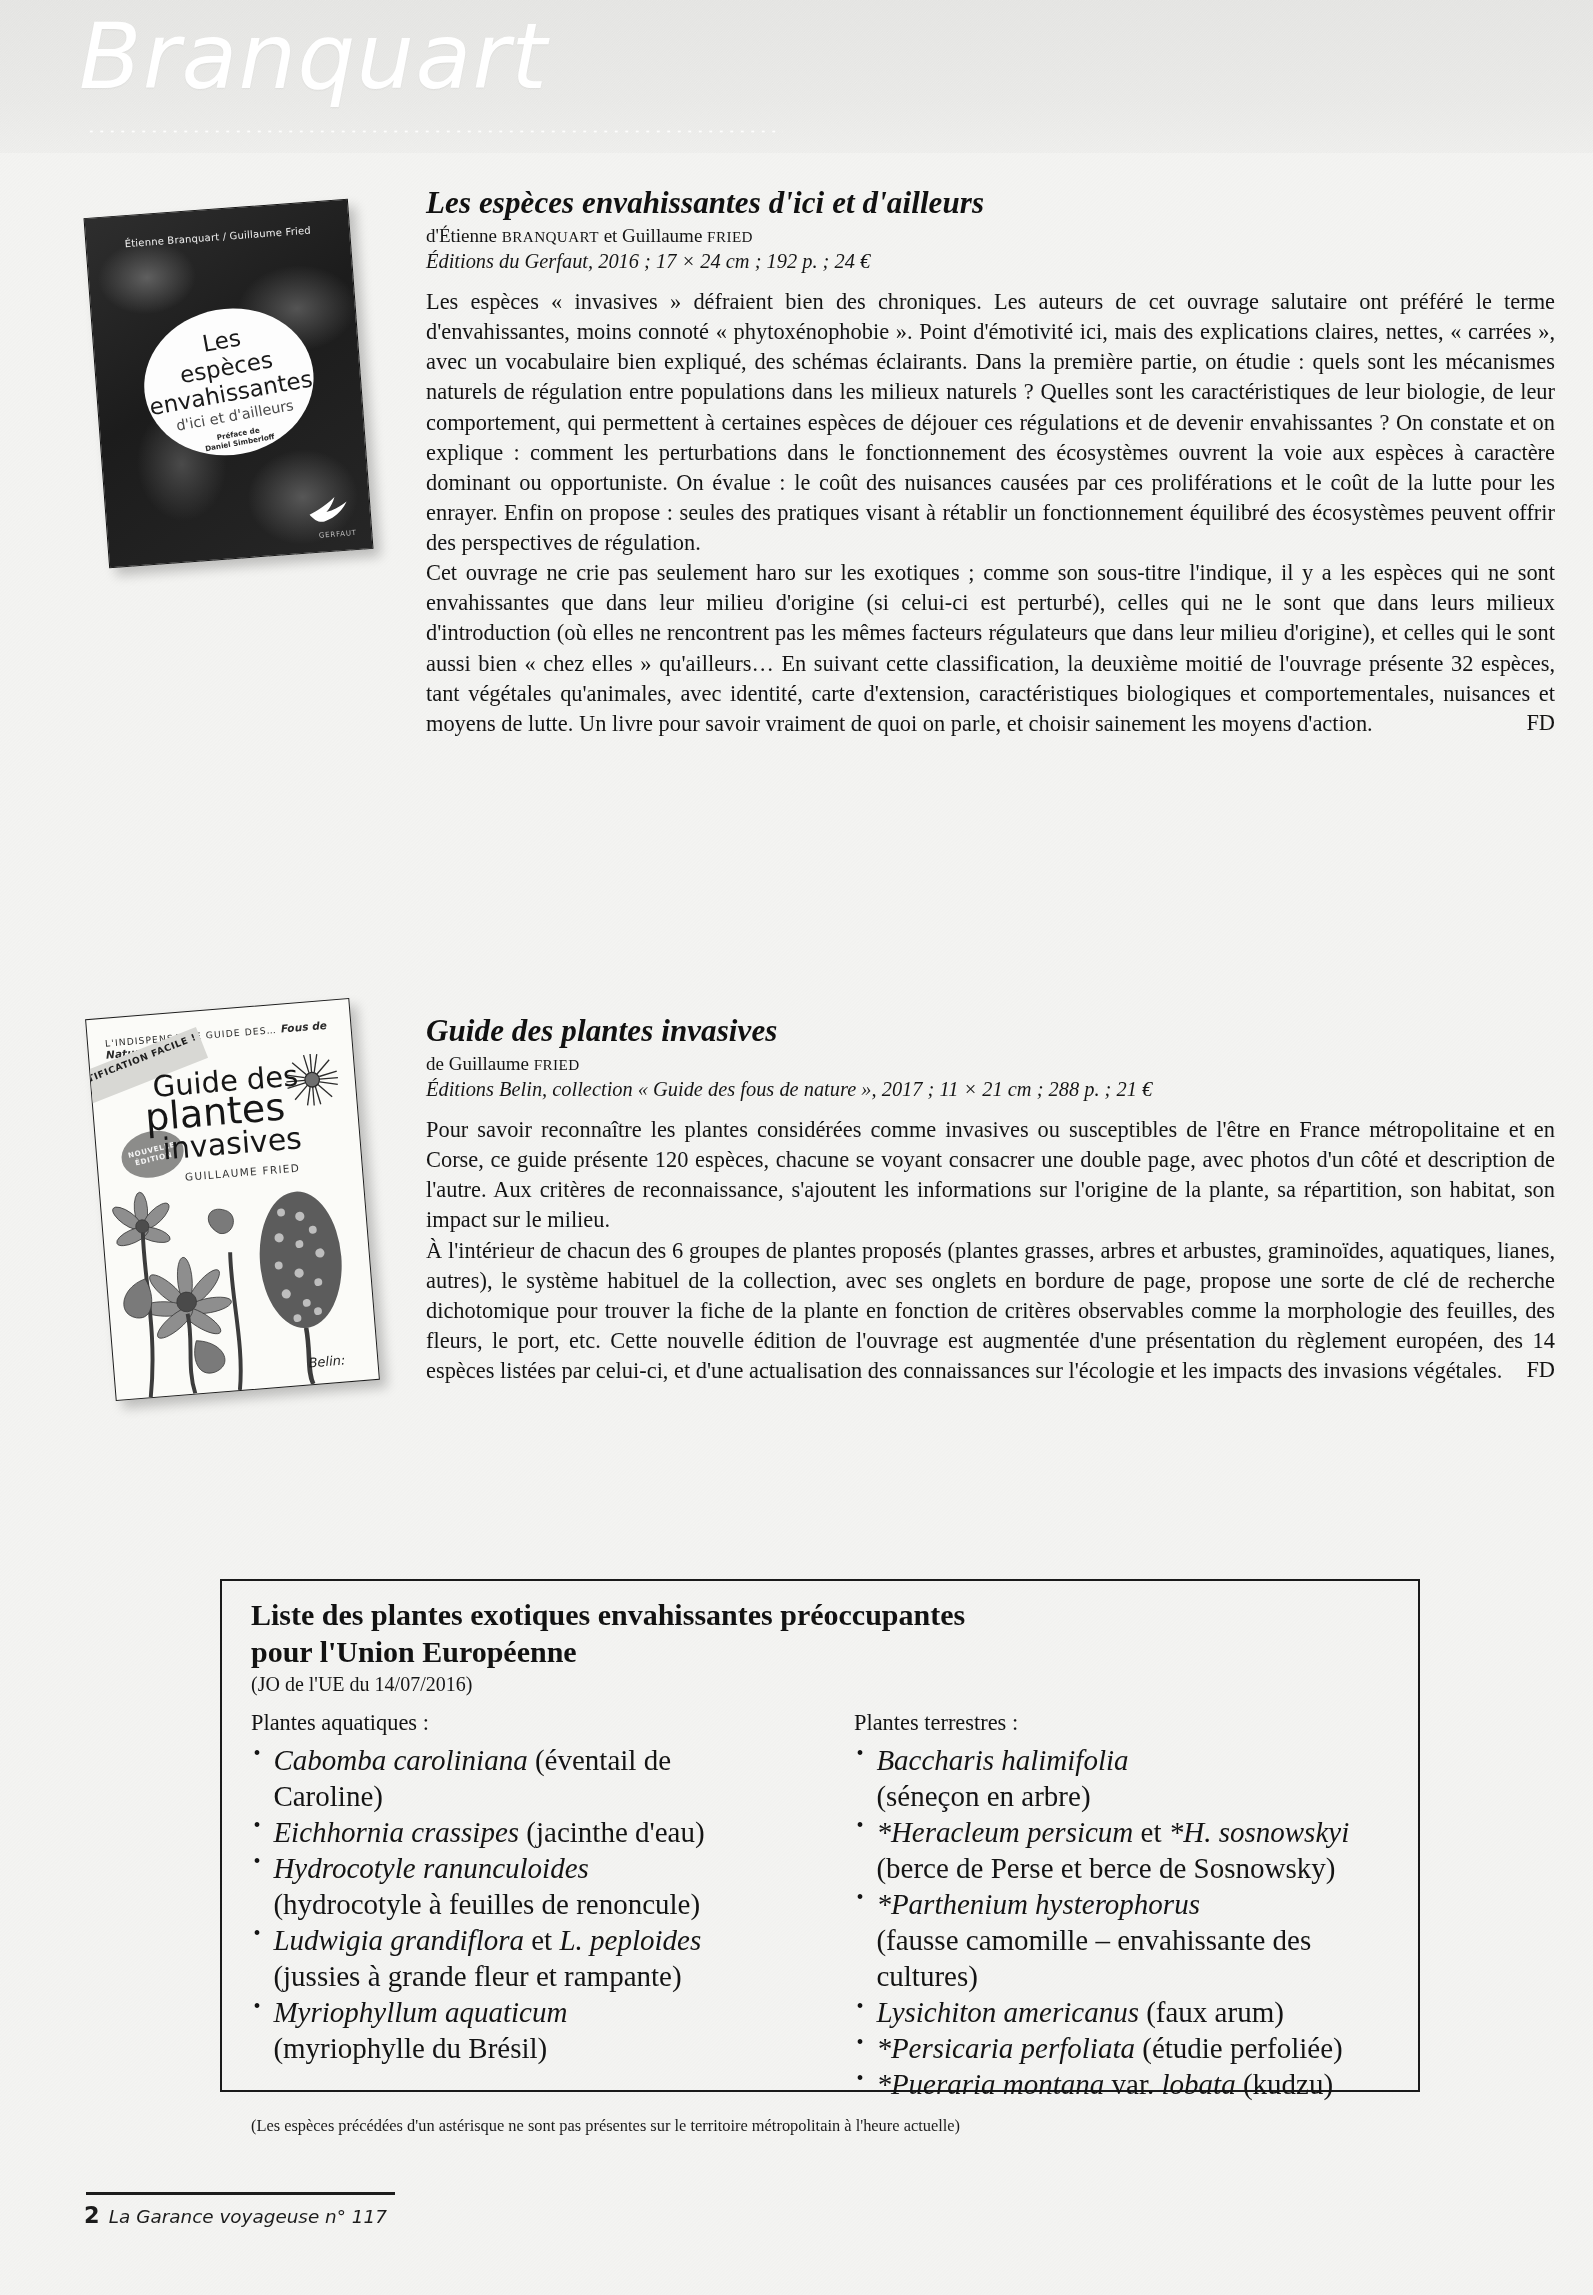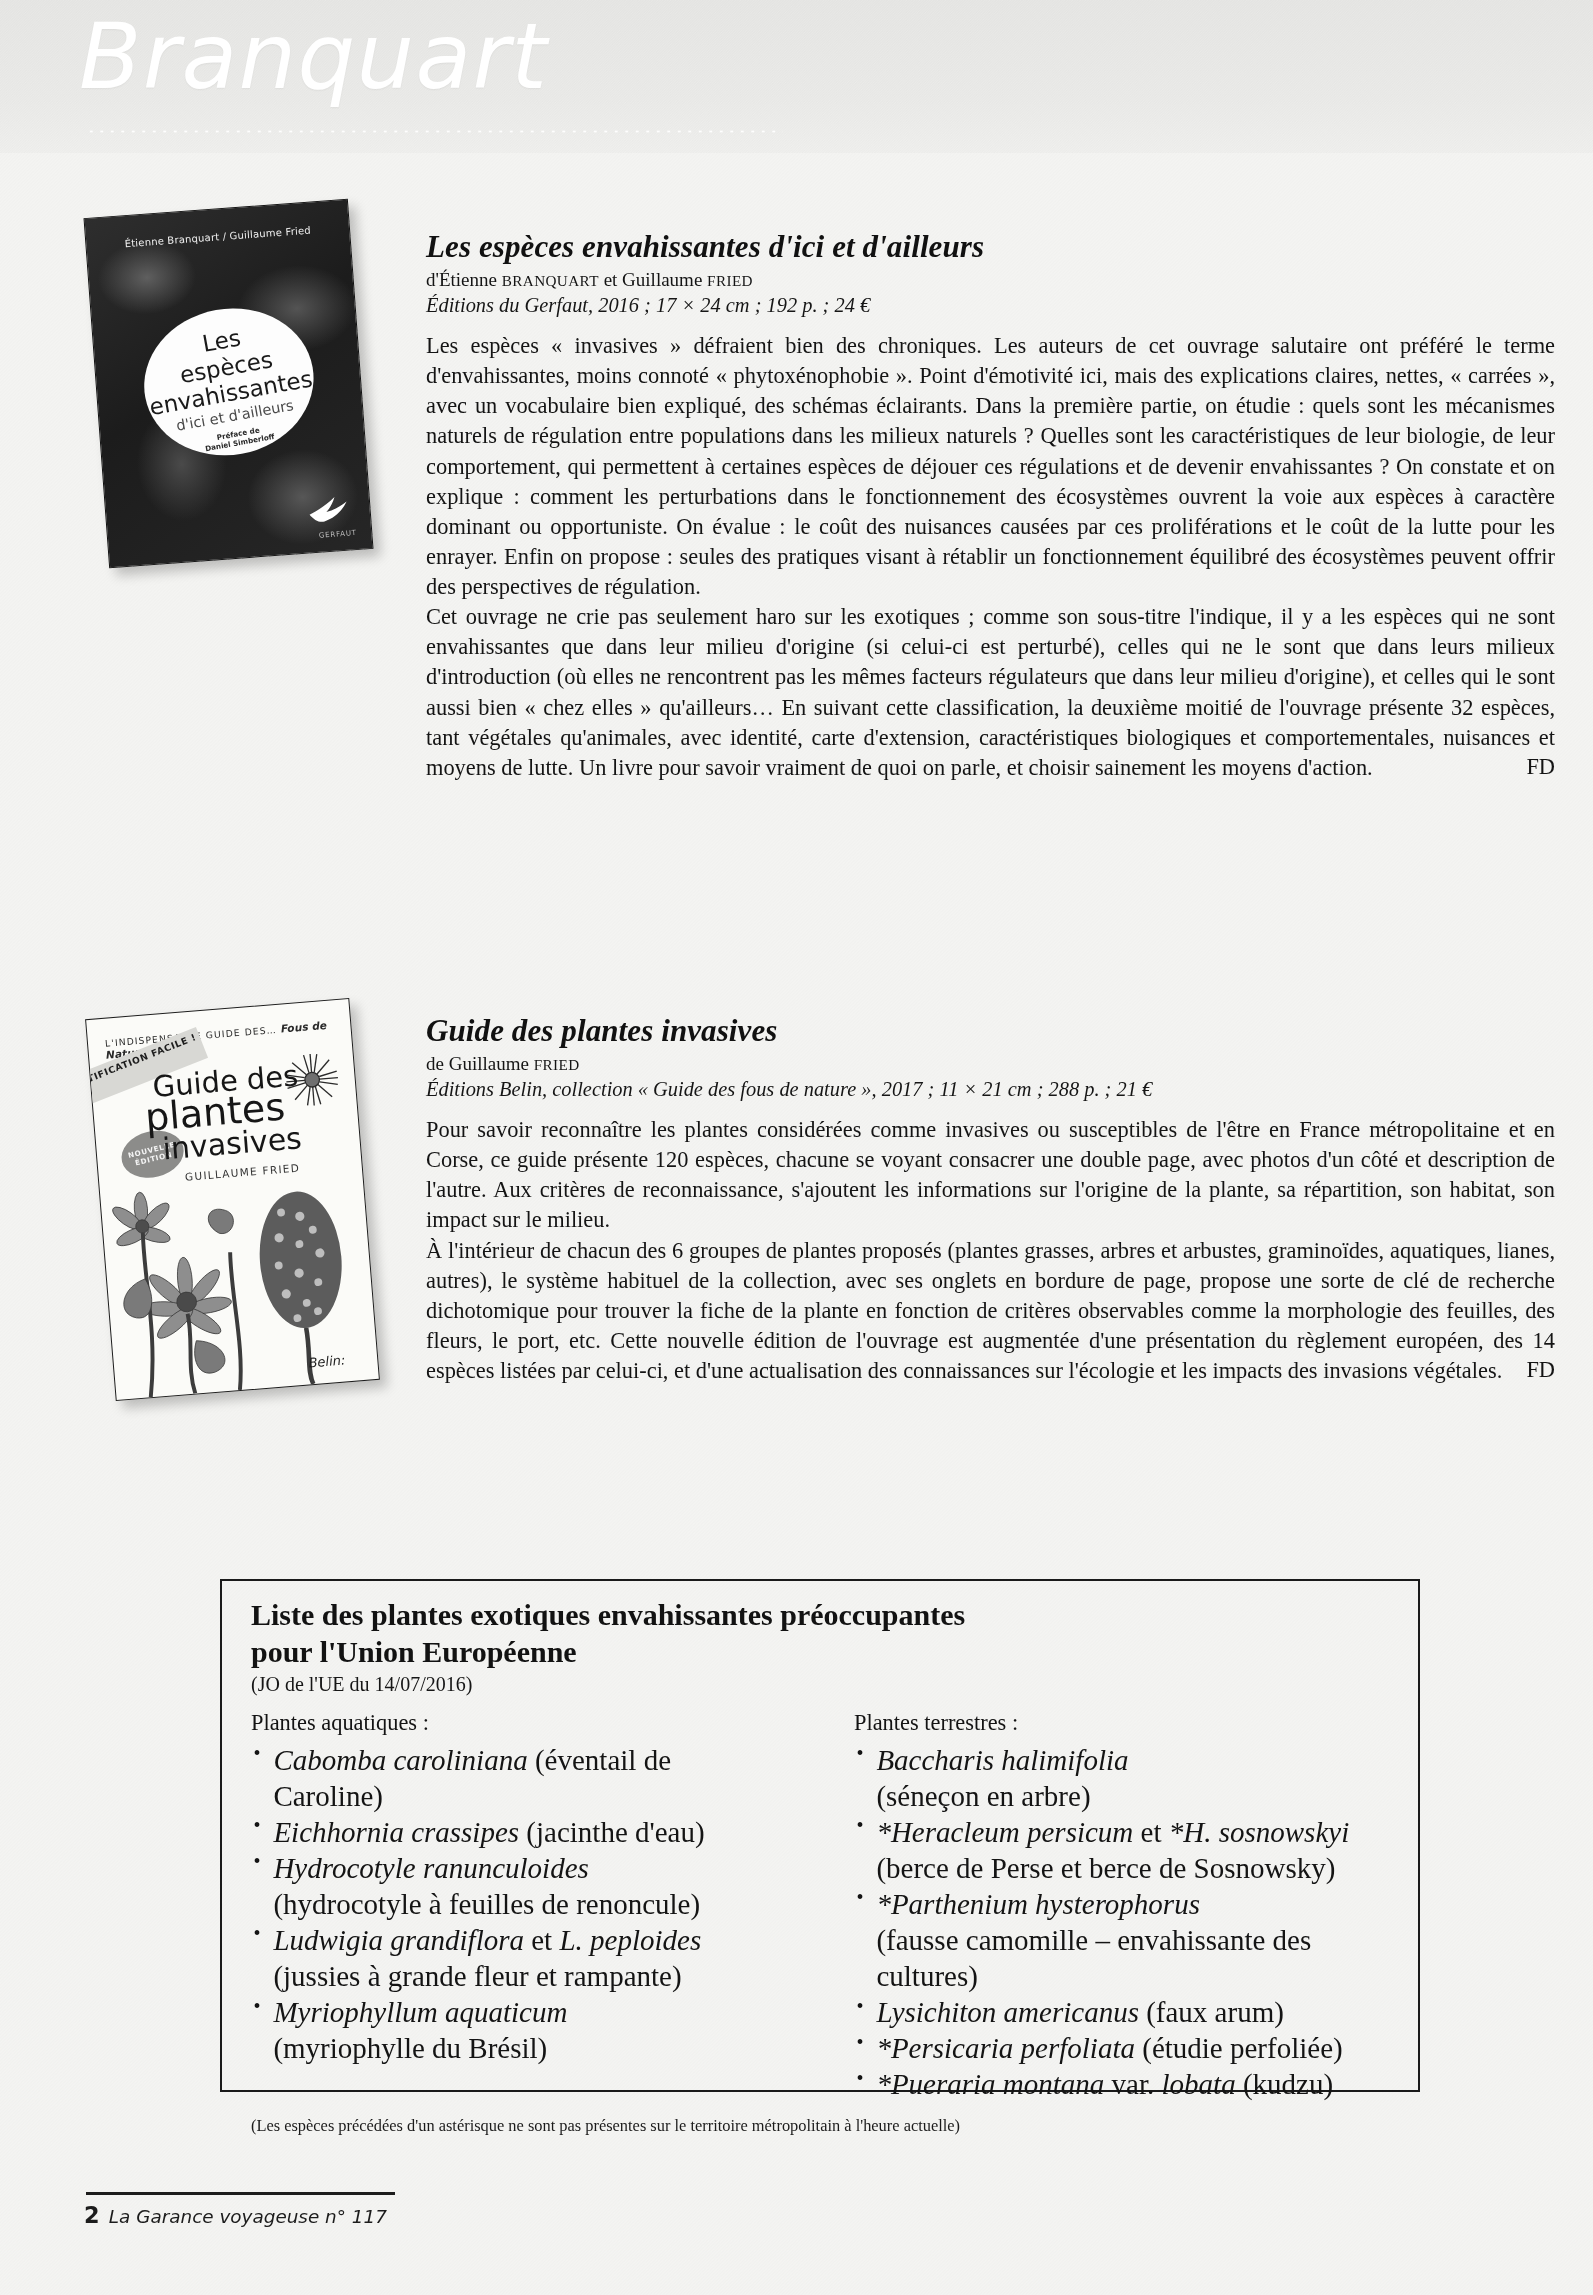--- a/index.html
+++ b/index.html
@@ -408,21 +408,21 @@
           <span>Daniel Simberloff</span>
         </div>
       </div>
       <svg class="c1-logo" viewBox="0 0 70 52">
         <path d="M4 34 C18 28 30 22 44 10 C40 20 36 26 30 32 C40 30 50 26 62 18 C54 32 42 42 26 46 C18 48 10 42 4 34 Z" fill="#ffffff"></path>
       </svg>
       <div class="c1-logo-text">GERFAUT</div>
     </div>
   </div>
 
-  <div class="col" style="top:185px;margin-top:44px;">
+  <div class="col" style="top:185px;">
     <h2 class="bk-title">Les espèces envahissantes d'ici et d'ailleurs</h2>
     <p class="bk-author">
       <span>d'Étienne </span><span class="smallcaps" style="text-transform:uppercase">Branquart</span><span> et Guillaume </span><span class="smallcaps" style="text-transform:uppercase">Fried</span>
     </p>
     <p class="bk-ref">Éditions du Gerfaut, 2016 ; 17 × 24 cm ; 192 p. ; 24 €</p>
     <p class="body-p">Les espèces « invasives » défraient bien des chroniques. Les auteurs de cet ouvrage salutaire ont préféré le terme d'envahissantes, moins connoté « phytoxénophobie ». Point d'émotivité ici, mais des explications claires, nettes, « carrées », avec un vocabulaire bien expliqué, des schémas éclairants. Dans la première partie, on étudie : quels sont les mécanismes naturels de régulation entre populations dans les milieux naturels ? Quelles sont les caractéristiques de leur biologie, de leur comportement, qui permettent à certaines espèces de déjouer ces régulations et de devenir envahissantes ? On constate et on explique : comment les perturbations dans le fonctionnement des écosystèmes ouvrent la voie aux espèces à caractère dominant ou opportuniste. On évalue : le coût des nuisances causées par ces proliférations et le coût de la lutte pour les enrayer. Enfin on propose : seules des pratiques visant à rétablir un fonctionnement équilibré des écosystèmes peuvent offrir des perspectives de régulation.</p>
     <p class="body-p"><span>Cet ouvrage ne crie pas seulement haro sur les exotiques ; comme son sous-titre l'indique, il y a les espèces qui ne sont envahissantes que dans leur milieu d'origine (si celui-ci est perturbé), celles qui ne le sont que dans leurs milieux d'introduction (où elles ne rencontrent pas les mêmes facteurs régulateurs que dans leur milieu d'origine), et celles qui le sont aussi bien « chez elles » qu'ailleurs… En suivant cette classification, la deuxième moitié de l'ouvrage présente 32 espèces, tant végétales qu'animales, avec identité, carte d'extension, caractéristiques biologiques et comportementales, nuisances et moyens de lutte. Un livre pour savoir vraiment de quoi on parle, et choisir sainement les moyens d'action.</span></p>
     <p class="body-p" style="text-align:right;margin-top:-31px">FD</p>
   </div>
 

